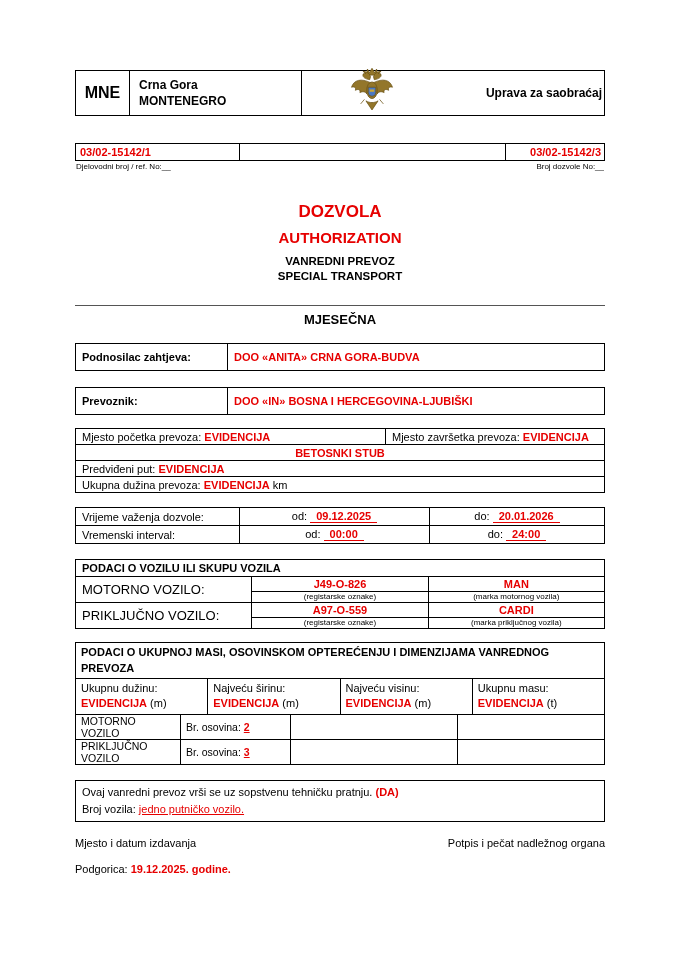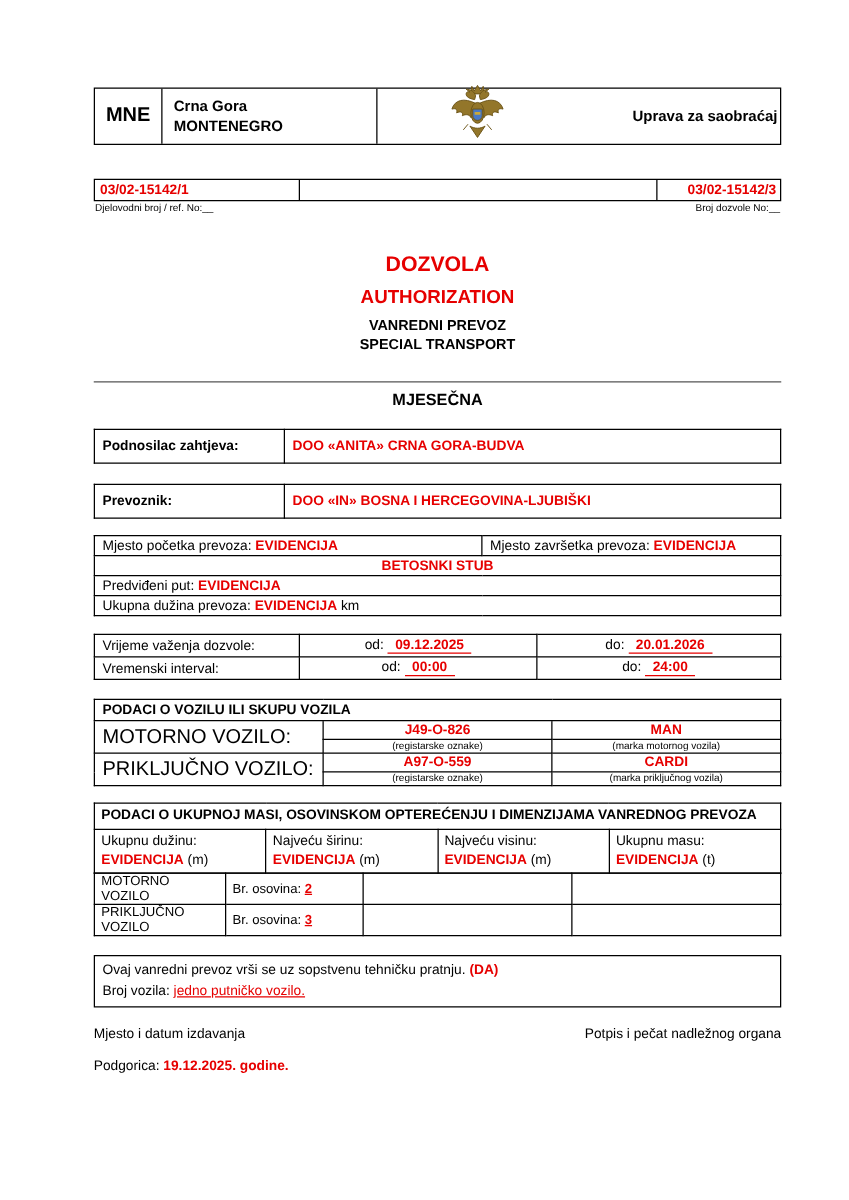--- a/index.html
+++ b/index.html
@@ -1,19 +1,19 @@
 <!DOCTYPE html>
 <html style="--red: #e60000;"><head>
 <meta charset="utf-8">
 <style>
   :root { --red:#e60000; }
   * { margin:0; padding:0; box-sizing:border-box; }
   html,body { background:#ffffff; }
   body { width:679px; height:960px; font-family:"Liberation Sans","DejaVu Sans",sans-serif; color:#000; }
-  .page { width:679px; height:960px; padding:70px 54px 20px 75px; overflow:hidden; position:relative; background:#fff; }
+  .page { width:679px; height:960px; padding:70px 74px 20px 75px; overflow:hidden; position:relative; background:#fff; }
 
   .bold { font-weight:bold; }
   .red { color:var(--red); font-weight:bold; }
   .redu { color:var(--red); text-decoration:underline; }
   .redline { color:var(--red); font-weight:bold; border-bottom:1px solid var(--red); padding:0 6px; display:inline-block; line-height:1.1; }
 
   
   .hdr { display:flex; border:1px solid #000; height:46px; font-size:12px; }
   .hdr-mne { width:54px; border-right:1px solid #000; display:flex; align-items:center; justify-content:center; font-weight:bold; font-size:16px; }
   .hdr-country { width:172px; border-right:1px solid #000; display:flex; flex-direction:column; justify-content:center; padding-left:9px; font-weight:bold; line-height:1.35; }
@@ -51,21 +51,21 @@
   .cargo .half { width:310px; }
 
   .valid { margin-top:14px; }
   .valid td { padding:2px 6px; }
   .valid .vl { width:164px; }
   .valid .vm { width:190px; text-align:center; }
   .valid .vr { text-align:center; }
 
   .veh { margin-top:15px; }
   .veh .heading { font-weight:bold; }
-  .veh .vlbl { width:108px; font-size:16px; }
+  .veh .vlbl { width:108px; font-size:13px; }
   .veh .plate { width:245px; }
   .veh .vval { text-align:center; color:var(--red); font-weight:bold; padding:1px; }
   .veh .vcap { text-align:center; font-size:8px; padding:0 0 1px 0; }
 
   .dims { margin-top:13px; }
   .dims .heading { font-weight:bold; }
   .dims td { padding:2px 5px; line-height:1.4; vertical-align:top; }
   .dims .d1 { width:140px; } .dims .d2 { width:172px; } .dims .d3 { width:112px; }
   .axles { margin-top:-1px; }
   .axles td { padding:0 5px; font-size:10.5px; height:16px; }

